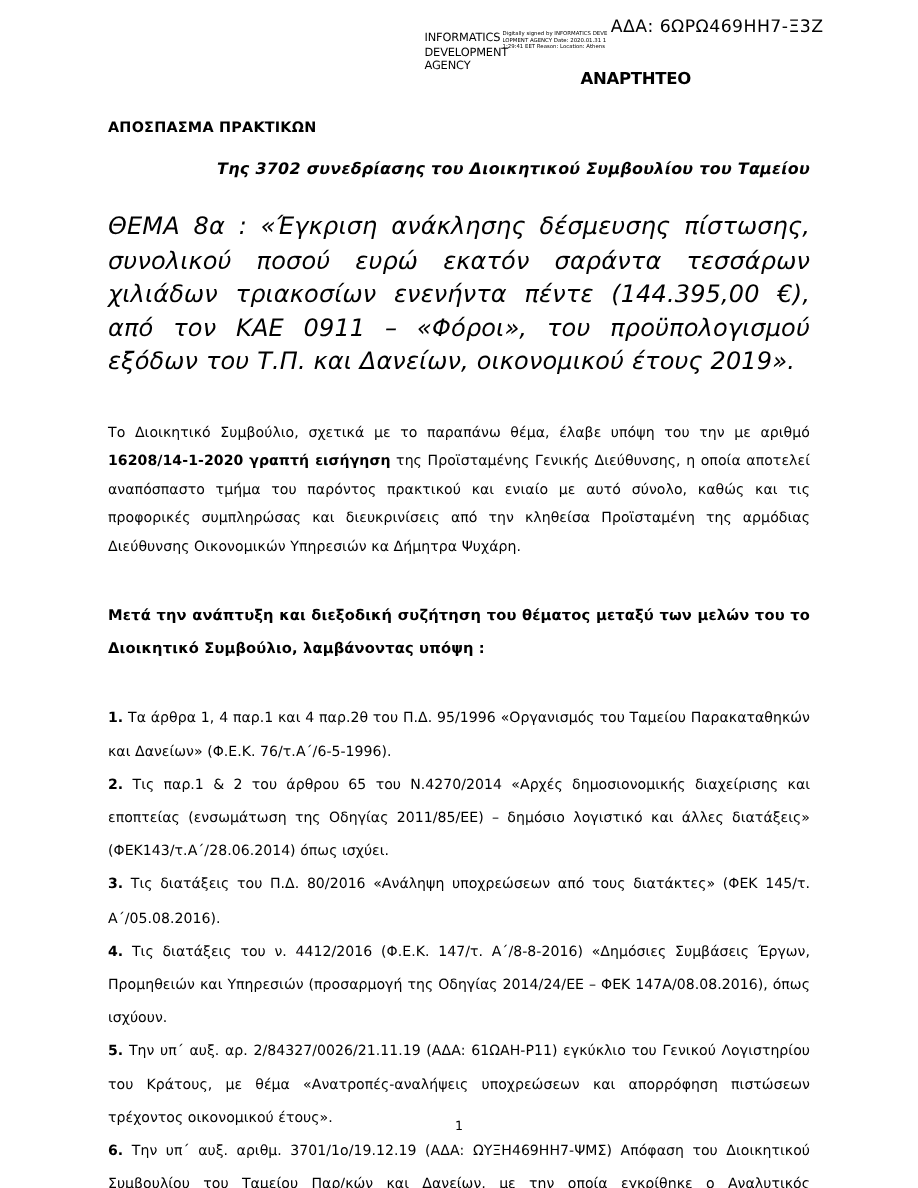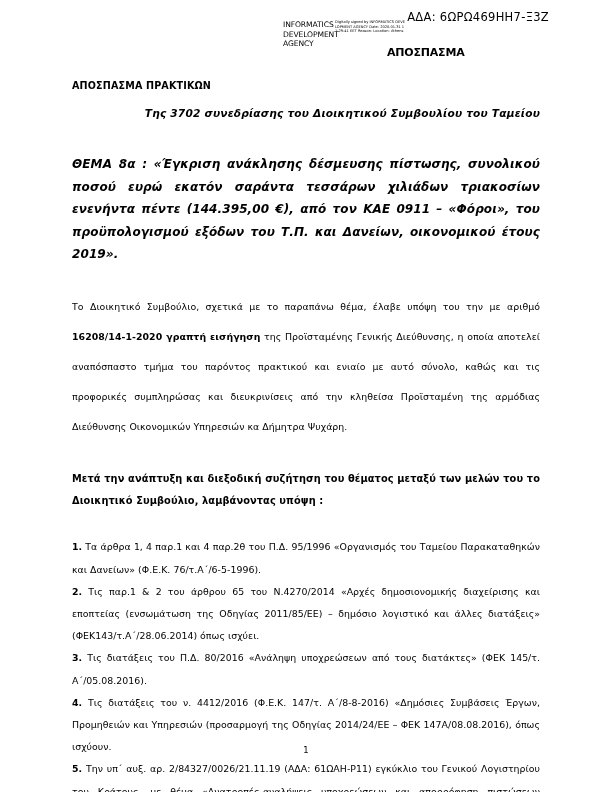--- a/index.html
+++ b/index.html
@@ -102,32 +102,32 @@
     font-style: italic;
     letter-spacing: 0.2px;
     margin: 0 0 17px 0;
   }
   .title-sub sup {
     font-size: 7.2px;
     vertical-align: super;
   }
 
   .theme-block {
-    margin-top: 34px;
-    font-size: 12px;
-    font-weight: bold;
+    margin-top: 21px;
+    font-size: 16px;
+    font-weight: normal;
     font-style: italic;
     line-height: 22.5px;
     text-align: justify;
     letter-spacing: 0.1px;
   }
 
   .para {
     font-size: 9.4px;
-    line-height: 30px;
+    line-height: 19px;
     text-align: justify;
     letter-spacing: 0.05px;
   }
   .para.intro { margin-top: 26px; }
 
   .bold-inline { font-weight: bold; }
 
   .lead-bold {
     margin-top: 26px;
     font-size: 9.8px;
@@ -164,21 +164,21 @@
 
 <div class="page">
 
   <div class="header-zone">
 
     <div class="ada-line">ΑΔΑ: 6ΩΡΩ469ΗΗ7-Ξ3Ζ</div>
 
     <div class="sig-stamp">
       <div class="sig-left">INFORMATICS DEVELOPMENT AGENCY</div>
       <div class="sig-right">Digitally signed by INFORMATICS DEVELOPMENT AGENCY Date: 2020.01.31 11:29:41 EET Reason: Location: Athens</div>
-      <div class="anartiteo">ΑΠΟΣΠΑΣΜΑ</div>
+      <div class="anartiteo">ΑΝΑΡΤΗΤΕΟ</div>
     </div>
 
   </div>
 
   <div class="body-zone">
 
     <div class="title-main">ΑΠΟΣΠΑΣΜΑ ΠΡΑΚΤΙΚΩΝ</div>
 
     <div class="title-sub">Της 3702 συνεδρίασης του Διοικητικού Συμβουλίου του Ταμείου</div>
 

